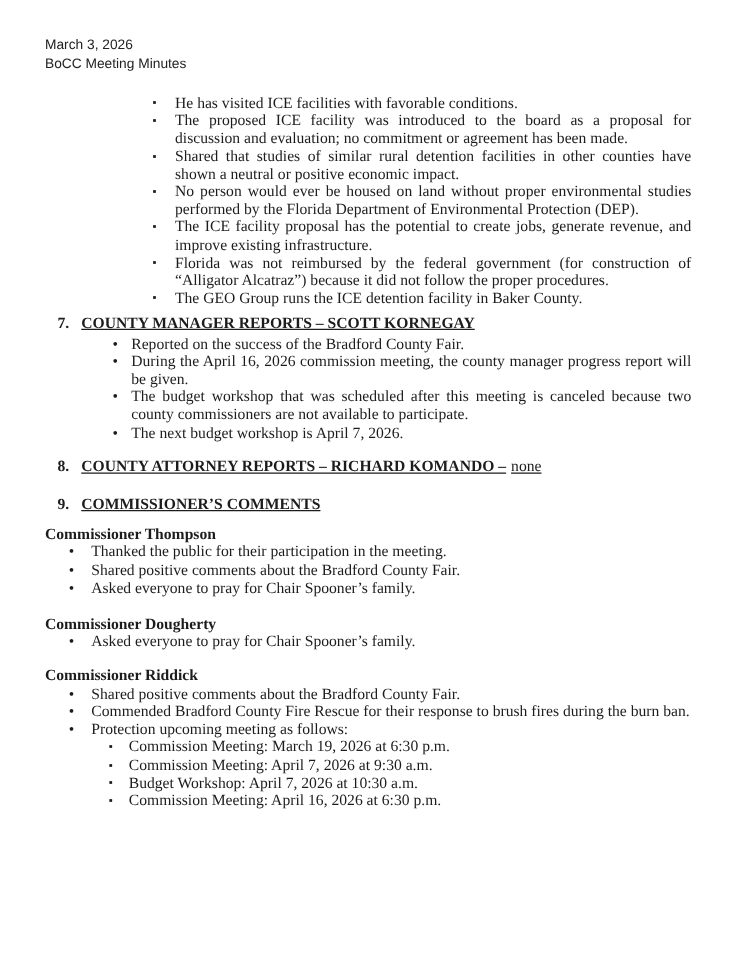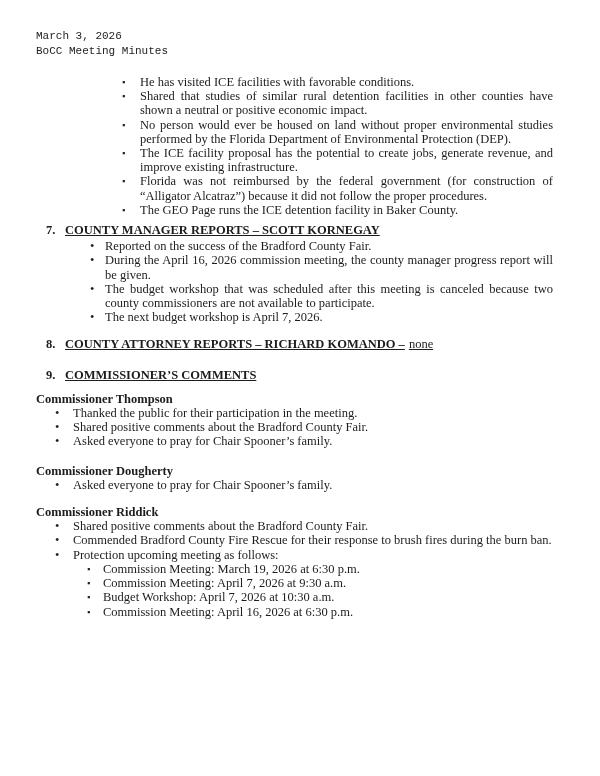--- a/index.html
+++ b/index.html
@@ -11,21 +11,21 @@
     font-family: "Liberation Serif", serif;
     font-size: 12.5px;
     line-height: 14.2px;
     color: #1c1c1c;
     overflow: hidden;
   }
   .doc-header {
     position: absolute;
     left: 36px;
     top: 29px;
-    font-family: Liberation Mono, monospace;
+    font-family: Liberation Sans, sans-serif;
     font-size: 11px;
     line-height: 15px;
     color: #222;
   }
   .content {
     position: absolute;
     top: 72px;
     left: 0;
     right: 12px;
   }
@@ -108,25 +108,26 @@
 
   <div class="doc-header">
     <div>March 3, 2026</div>
     <div>BoCC Meeting Minutes</div>
   </div>
 
   <div class="content">
 
     <ul class="ice-list">
       <li>He has visited ICE facilities with favorable conditions.</li>
+      <li>The proposed ICE facility was introduced to the board as a proposal for discussion and evaluation; no commitment or agreement has been made.</li>
       <li>Shared that studies of similar rural detention facilities in other counties have shown a neutral or positive economic impact.</li>
       <li>No person would ever be housed on land without proper environmental studies performed by the Florida Department of Environmental Protection (DEP).</li>
       <li>The ICE facility proposal has the potential to create jobs, generate revenue, and improve existing infrastructure.</li>
       <li>Florida was not reimbursed by the federal government (for construction of “Alligator Alcatraz”) because it did not follow the proper procedures.</li>
-      <li>The GEO Page runs the ICE detention facility in Baker County.</li>
+      <li>The GEO Group runs the ICE detention facility in Baker County.</li>
     </ul>
 
     <div class="section-heading h7">
       <span class="num">7.</span><span>COUNTY MANAGER REPORTS – SCOTT KORNEGAY</span>
     </div>
 
     <ul class="dot-list">
       <li>Reported on the success of the Bradford County Fair.</li>
       <li>During the April 16, 2026 commission meeting, the county manager progress report will be given.</li>
       <li>The budget workshop that was scheduled after this meeting is canceled because two county commissioners are not available to participate.</li>

